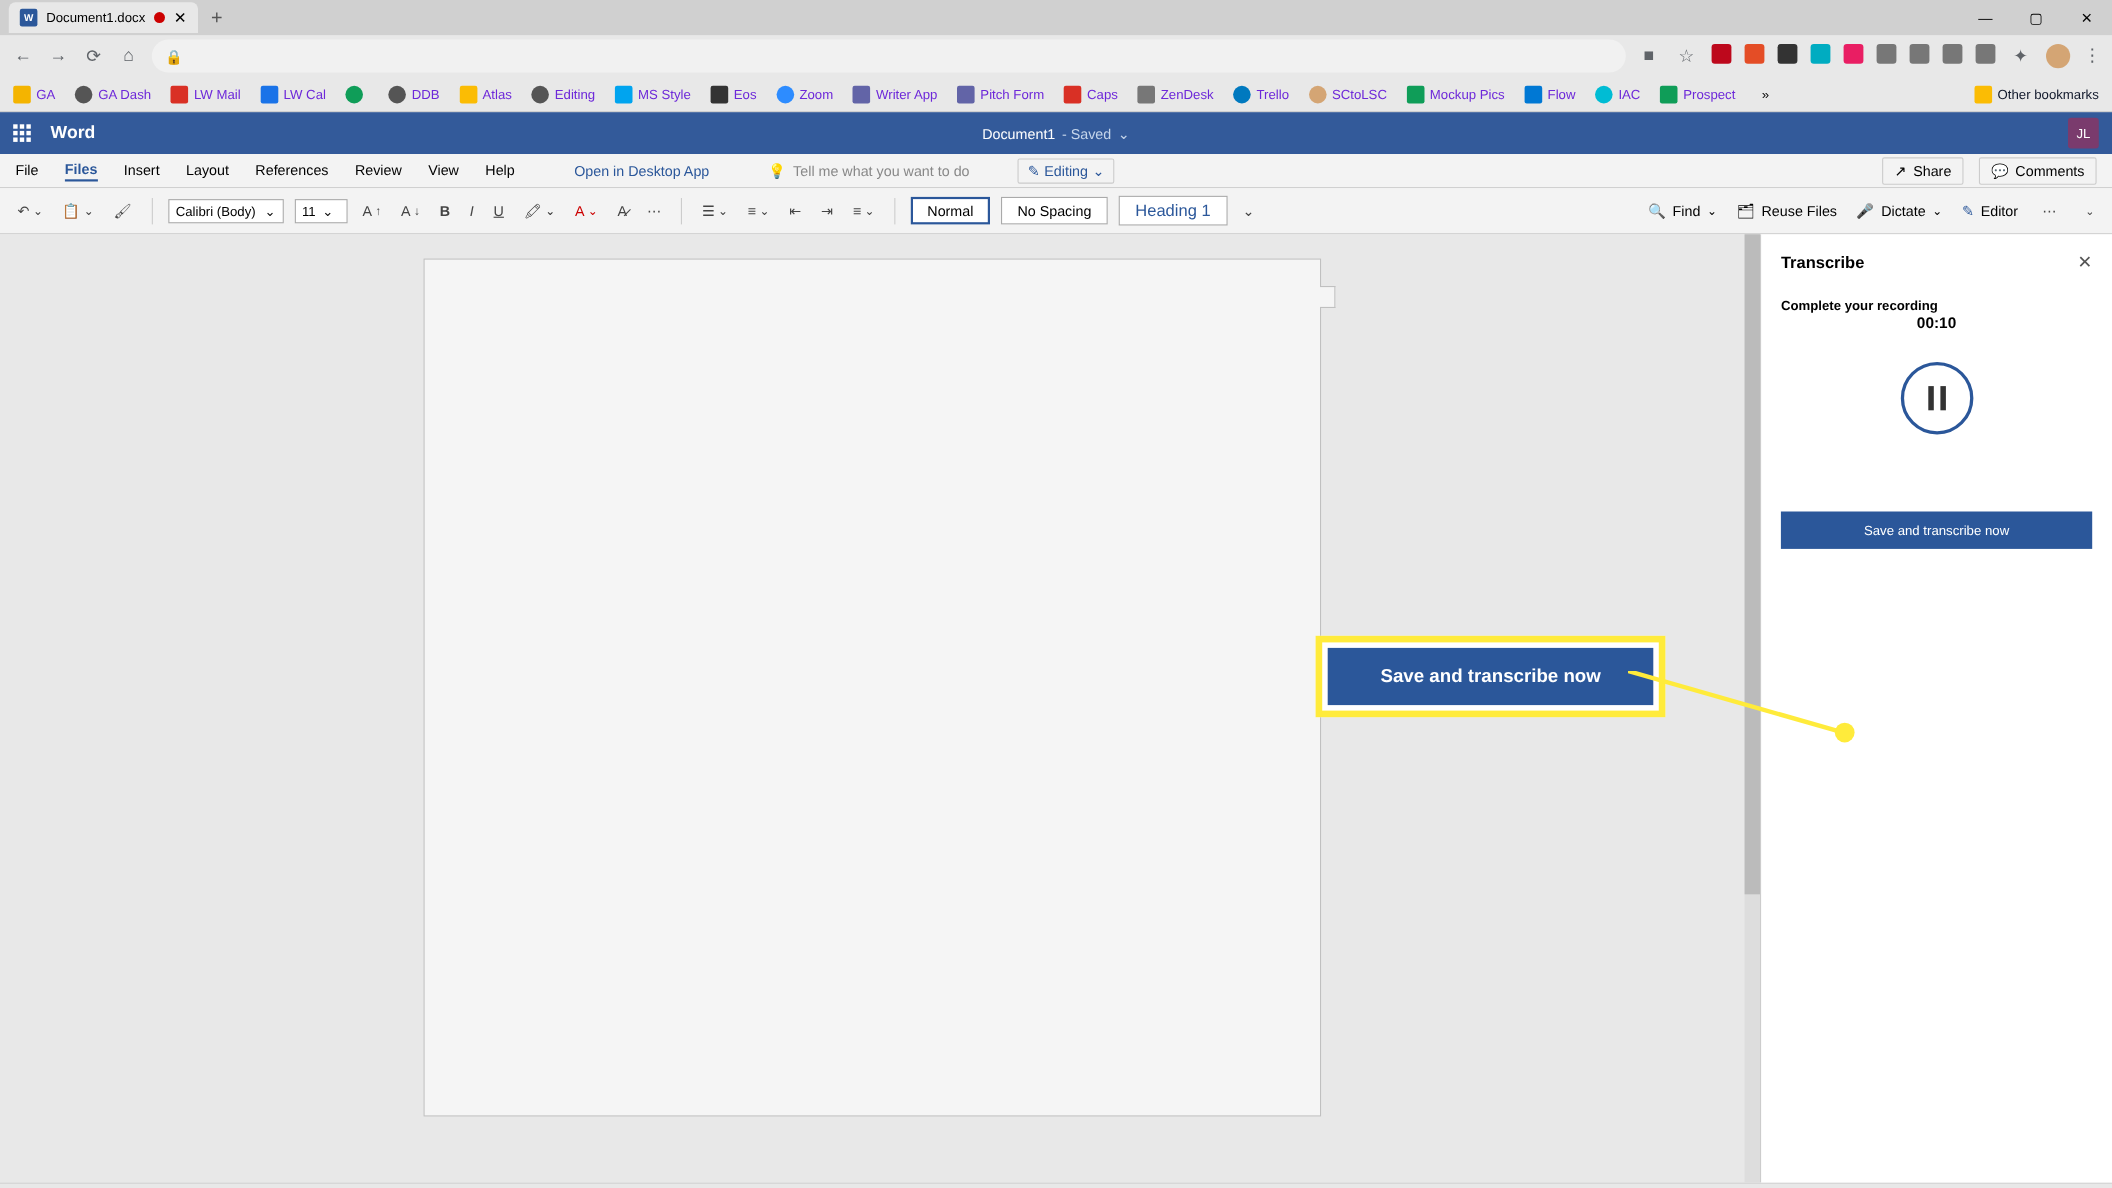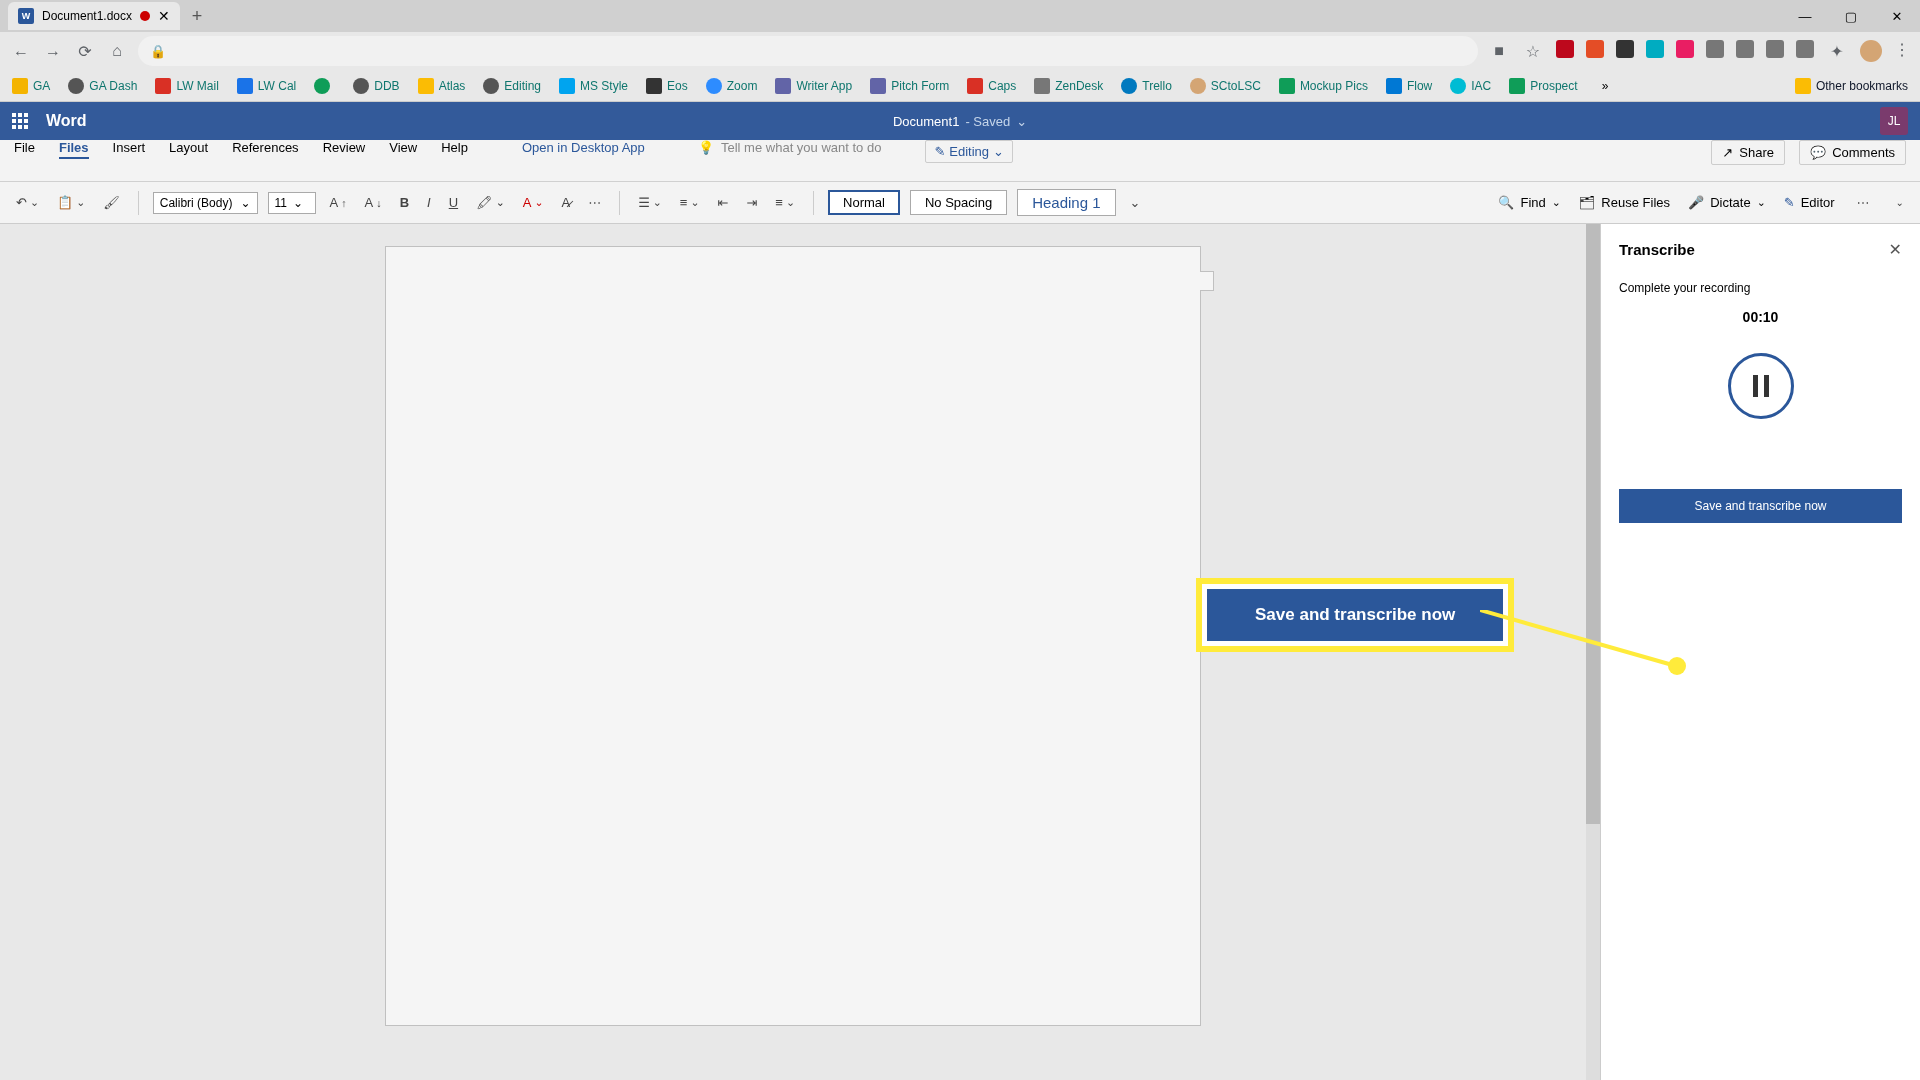--- a/index.html
+++ b/index.html
@@ -25,36 +25,36 @@
 .ext-icon.red { background: #bd081c; }
 .ext-icon.orange { background: #e44d26; }
 .ext-icon.dark { background: #333; }
 .ext-icon.teal { background: #00acc1; }
 .ext-icon.pink { background: #e91e63; }
 .ext-icon.gray { background: #777; }
 .profile-pic { width: 22px; height: 22px; border-radius: 50%; background: #d4a574; }
 .menu-dots { font-size: 16px; color: #5f6368; cursor: pointer; }
 
 .bookmarks-bar { height: 32px; display: flex; align-items: center; padding: 0 12px; gap: 18px; background: #e8e8e8; border-bottom: 1px solid #ccc; font-size: 12px; }
-.bm-item { display: flex; align-items: center; gap: 5px; color: #0f766e; cursor: pointer; }
+.bm-item { display: flex; align-items: center; gap: 5px; color: #6d28d9; cursor: pointer; }
 .bm-icon { width: 16px; height: 16px; border-radius: 2px; }
 .bm-other { margin-left: auto; color: #0f172a; }
 .bm-chevron { margin-left: 6px; }
 
 
 .word-titlebar { height: 38px; background: #335a9a; display: flex; align-items: center; padding: 0 12px; color: #fff; }
 .apps-grid { display: grid; grid-template-columns: repeat(3, 4px); grid-template-rows: repeat(3, 4px); gap: 2px; cursor: pointer; }
 .apps-grid span { background: #fff; }
 .word-label { margin-left: 18px; font-size: 16px; font-weight: 600; }
 .doc-title { position: absolute; left: 50%; transform: translateX(-50%); font-size: 13px; display: flex; gap: 6px; }
 .doc-title .saved { color: #c5d5ea; }
 .user-badge { margin-left: auto; width: 28px; height: 28px; background: #7a3b6d; border-radius: 3px; display: flex; align-items: center; justify-content: center; font-size: 12px; }
 
 
-.ribbon-tabs { height: 42px; background: #f3f3f3; display: flex; align-items: flex-start; padding: 0 14px; gap: 24px; font-size: 13px; border-bottom: 1px solid #d0d0d0; }
+.ribbon-tabs { height: 31px; background: #f3f3f3; display: flex; align-items: center; padding: 0 14px; gap: 24px; font-size: 13px; border-bottom: 1px solid #d0d0d0; }
 .ribbon-tab { cursor: pointer; padding-bottom: 2px; }
 .ribbon-tab.active { color: #2b579a; border-bottom: 2px solid #2b579a; font-weight: 600; }
 .ribbon-right { margin-left: auto; display: flex; gap: 14px; align-items: center; }
 .open-desktop { color: #2b579a; }
 .tell-me { color: #888; display: flex; align-items: center; gap: 6px; }
 .editing-btn { color: #2b579a; display: flex; align-items: center; gap: 4px; border: 1px solid #ccc; padding: 3px 8px; border-radius: 2px; }
 .share-btn, .comments-btn { border: 1px solid #ccc; padding: 4px 10px; border-radius: 2px; display: flex; gap: 6px; align-items: center; }
 
 
 .toolbar { height: 42px; background: #f3f3f3; display: flex; align-items: center; padding: 0 12px; gap: 10px; border-bottom: 1px solid #ccc; font-size: 13px; }
@@ -74,21 +74,21 @@
 .page { width: 816px; height: 780px; background: #f5f5f5; border: 1px solid #c0c0c0; position: relative; }
 .page-marker { position: absolute; right: -14px; top: 24px; width: 14px; height: 20px; background: #f5f5f5; border: 1px solid #c0c0c0; border-left: none; }
 .doc-scroll { width: 14px; background: #ddd; position: relative; }
 .doc-scroll-thumb { position: absolute; top: 0; width: 100%; height: 600px; background: #bbb; }
 
 
 .transcribe-pane { width: 320px; background: #fff; border-left: 1px solid #ccc; padding: 16px 18px; position: relative; }
 .pane-header { display: flex; justify-content: space-between; align-items: center; margin-bottom: 22px; }
 .pane-title { font-size: 15px; font-weight: 600; }
 .pane-close { font-size: 16px; cursor: pointer; color: #555; }
-.pane-subtitle { font-size: 12px; font-weight: 400; margin-bottom: 14px; }
+.pane-subtitle { font-size: 12px; font-weight: 700; margin-bottom: 0; }
 .pane-text { font-size: 11px; color: #555; line-height: 1.5; margin-bottom: 110px; }
 .timer { text-align: center; font-size: 14px; font-weight: 600; margin-bottom: 28px; }
 .pause-btn { width: 66px; height: 66px; border: 3px solid #2b579a; border-radius: 50%; margin: 0 auto 70px; display: flex; align-items: center; justify-content: center; cursor: pointer; }
 .pause-icon { display: flex; gap: 6px; }
 .pause-icon span { width: 5px; height: 22px; background: #333; }
 .save-transcribe-btn { background: #2b579a; color: #fff; padding: 10px 0; text-align: center; font-size: 12px; cursor: pointer; }
 
 
 .callout { position: absolute; left: 1196px; top: 578px; border: 6px solid #ffeb3b; background: #fff; padding: 5px; }
 .callout-inner { background: #2b579a; color: #fff; padding: 16px 48px; font-size: 17px; font-weight: 600; }

